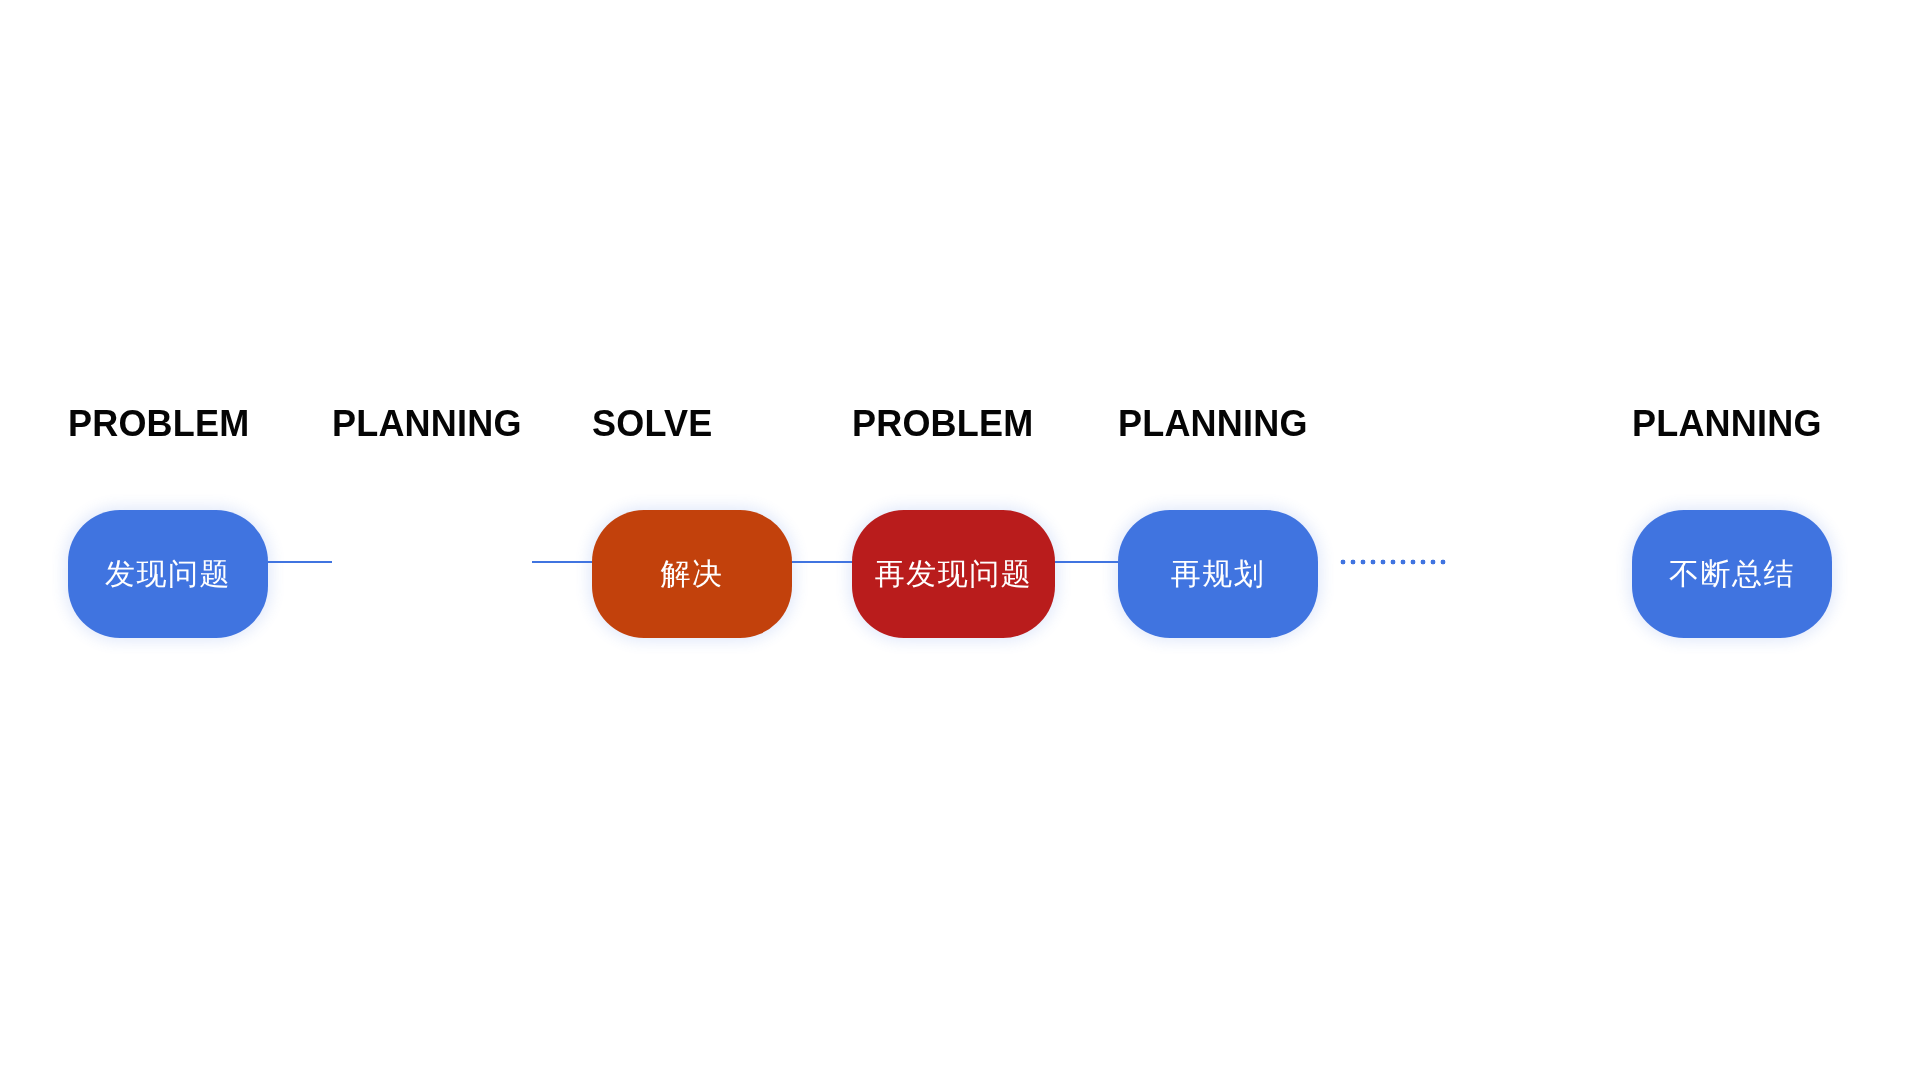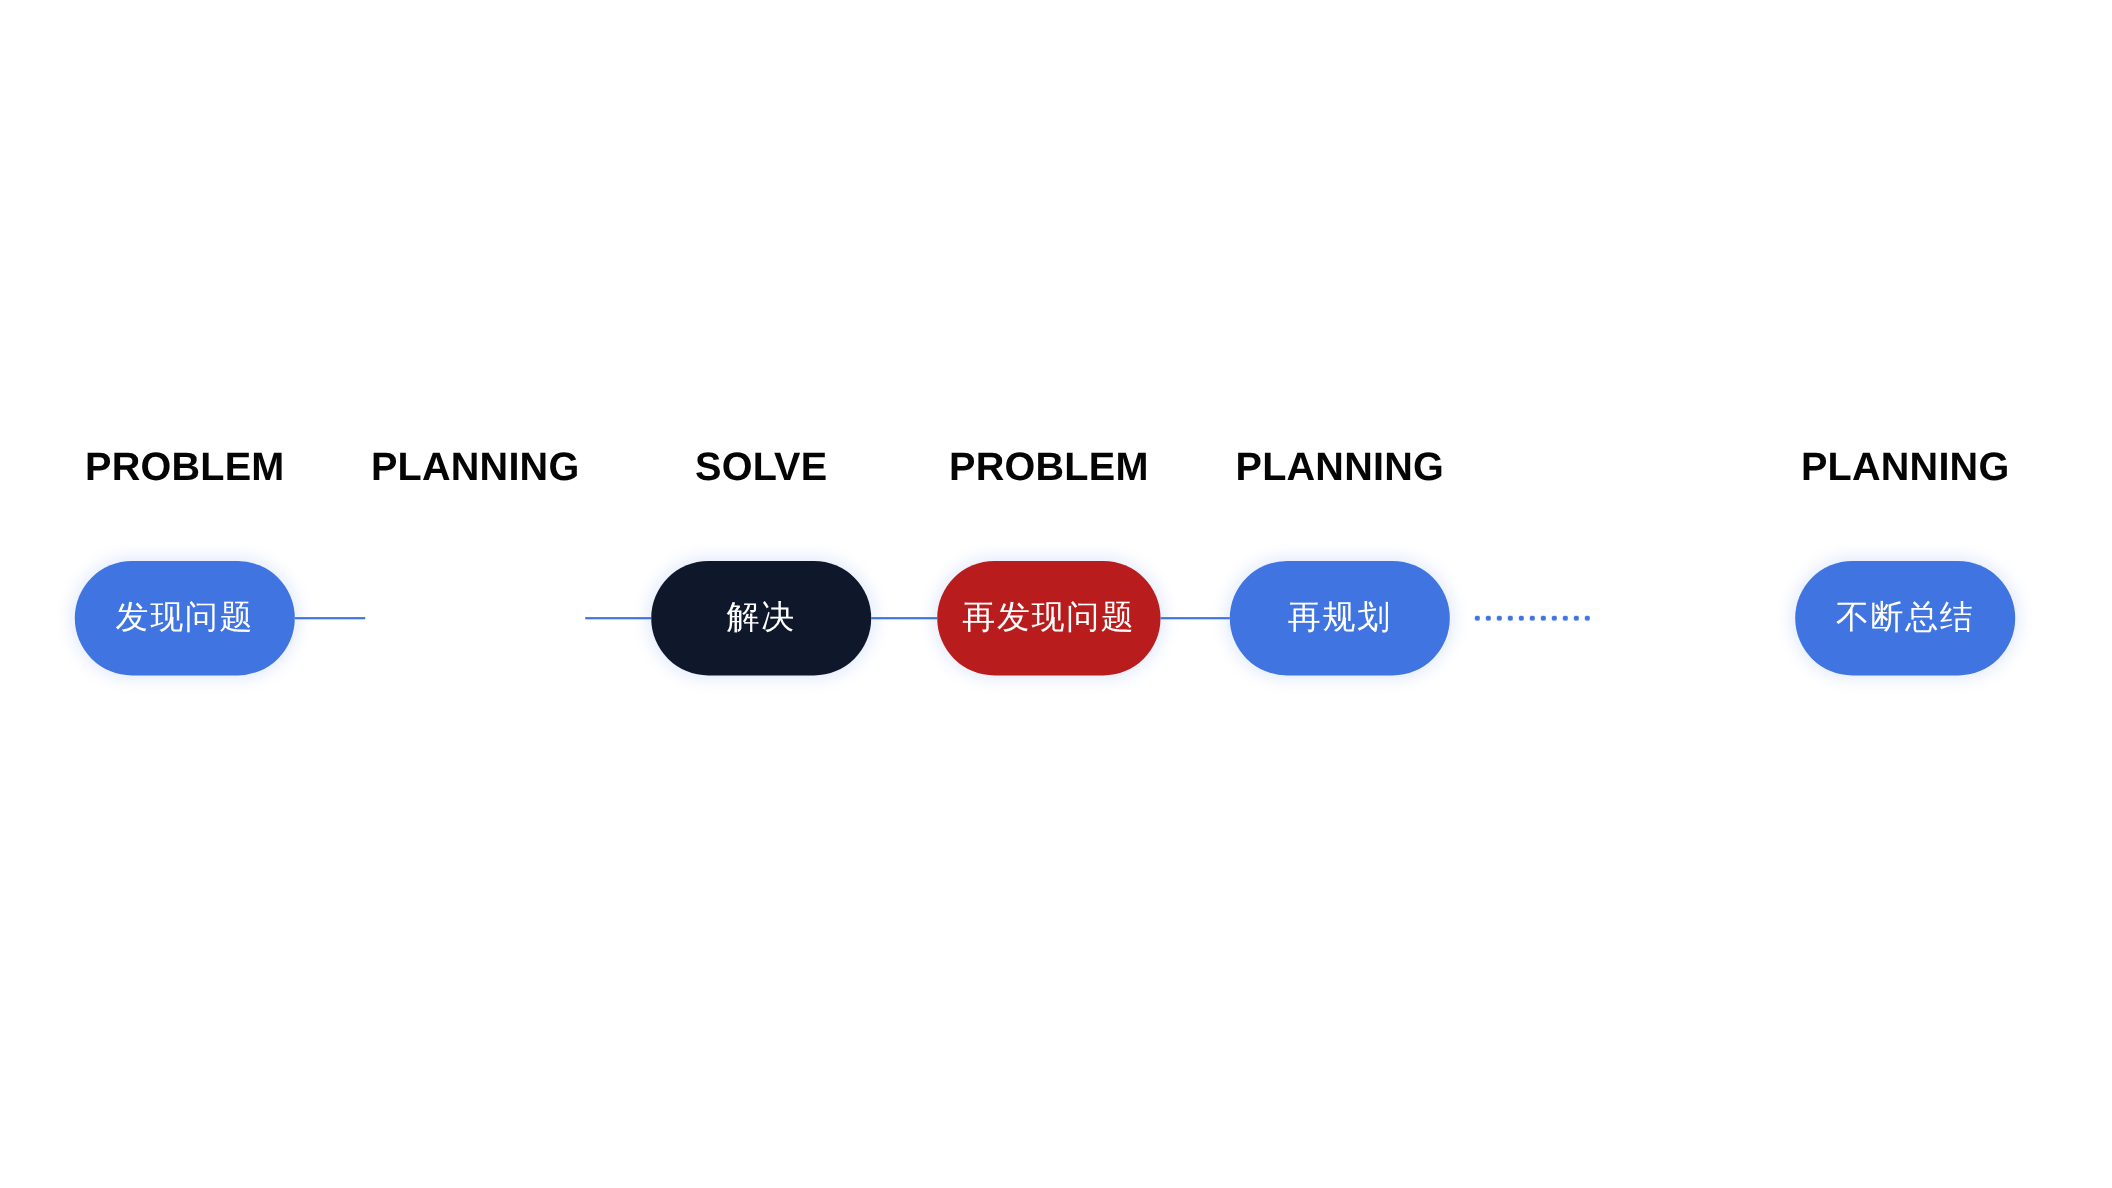--- a/index.html
+++ b/index.html
@@ -29,41 +29,41 @@
     left: 0;
     top: 400px;
     width: 1920px;
     height: 56px;
   }
   .stage-header {
     position: absolute;
     top: 0;
     height: 48px;
     line-height: 48px;
-    text-align: center;
+    text-align: left;
     font-size: 36px;
     font-weight: bold;
     letter-spacing: 0.2px;
     color: #050505;
     white-space: nowrap;
   }
 
   
   .node-row {
     position: absolute;
     left: 0;
     top: 510px;
     width: 1920px;
     height: 110px;
   }
 
   .flow-node {
     position: absolute;
     top: 0;
-    height: 104px;
+    height: 128px;
     border-radius: 52px;
     background: #4074e0;
     box-shadow: 0 0 14px 4px rgba(64, 116, 224, 0.14);
     display: flex;
     align-items: center;
     justify-content: center;
     box-sizing: border-box;
   }
   .flow-node-label {
     color: #ffffff;
@@ -102,21 +102,21 @@
       <div class="stage-header" style="left: 592px; width: 200px;">SOLVE</div>
       <div class="stage-header" style="left: 852px; width: 203px;">PROBLEM</div>
       <div class="stage-header" style="left: 1118px; width: 200px;">PLANNING</div>
       <div class="stage-header" style="left: 1632px; width: 200px;">PLANNING</div>
     </div>
 
   <div class="node-row">
       <div class="flow-node" style="left: 68px; width: 200px; background: rgb(64, 116, 224);">
         <span class="flow-node-label" style="color: rgb(255, 255, 255);">发现问题</span>
       </div>
-      <div class="flow-node" style="left: 592px; width: 200px; background: #0f172a;">
+      <div class="flow-node" style="left: 592px; width: 200px; background: #c2410c;">
         <span class="flow-node-label" style="color: rgb(255, 255, 255);">解决</span>
       </div>
       <div class="flow-node" style="left: 852px; width: 203px; background: #b91c1c;">
         <span class="flow-node-label" style="color: rgb(255, 255, 255);">再发现问题</span>
       </div>
       <div class="flow-node" style="left: 1118px; width: 200px; background: rgb(64, 116, 224);">
         <span class="flow-node-label" style="color: rgb(255, 255, 255);">再规划</span>
       </div>
       <div class="flow-node" style="left: 1632px; width: 200px; background: rgb(64, 116, 224);">
         <span class="flow-node-label" style="color: rgb(255, 255, 255);">不断总结</span>

